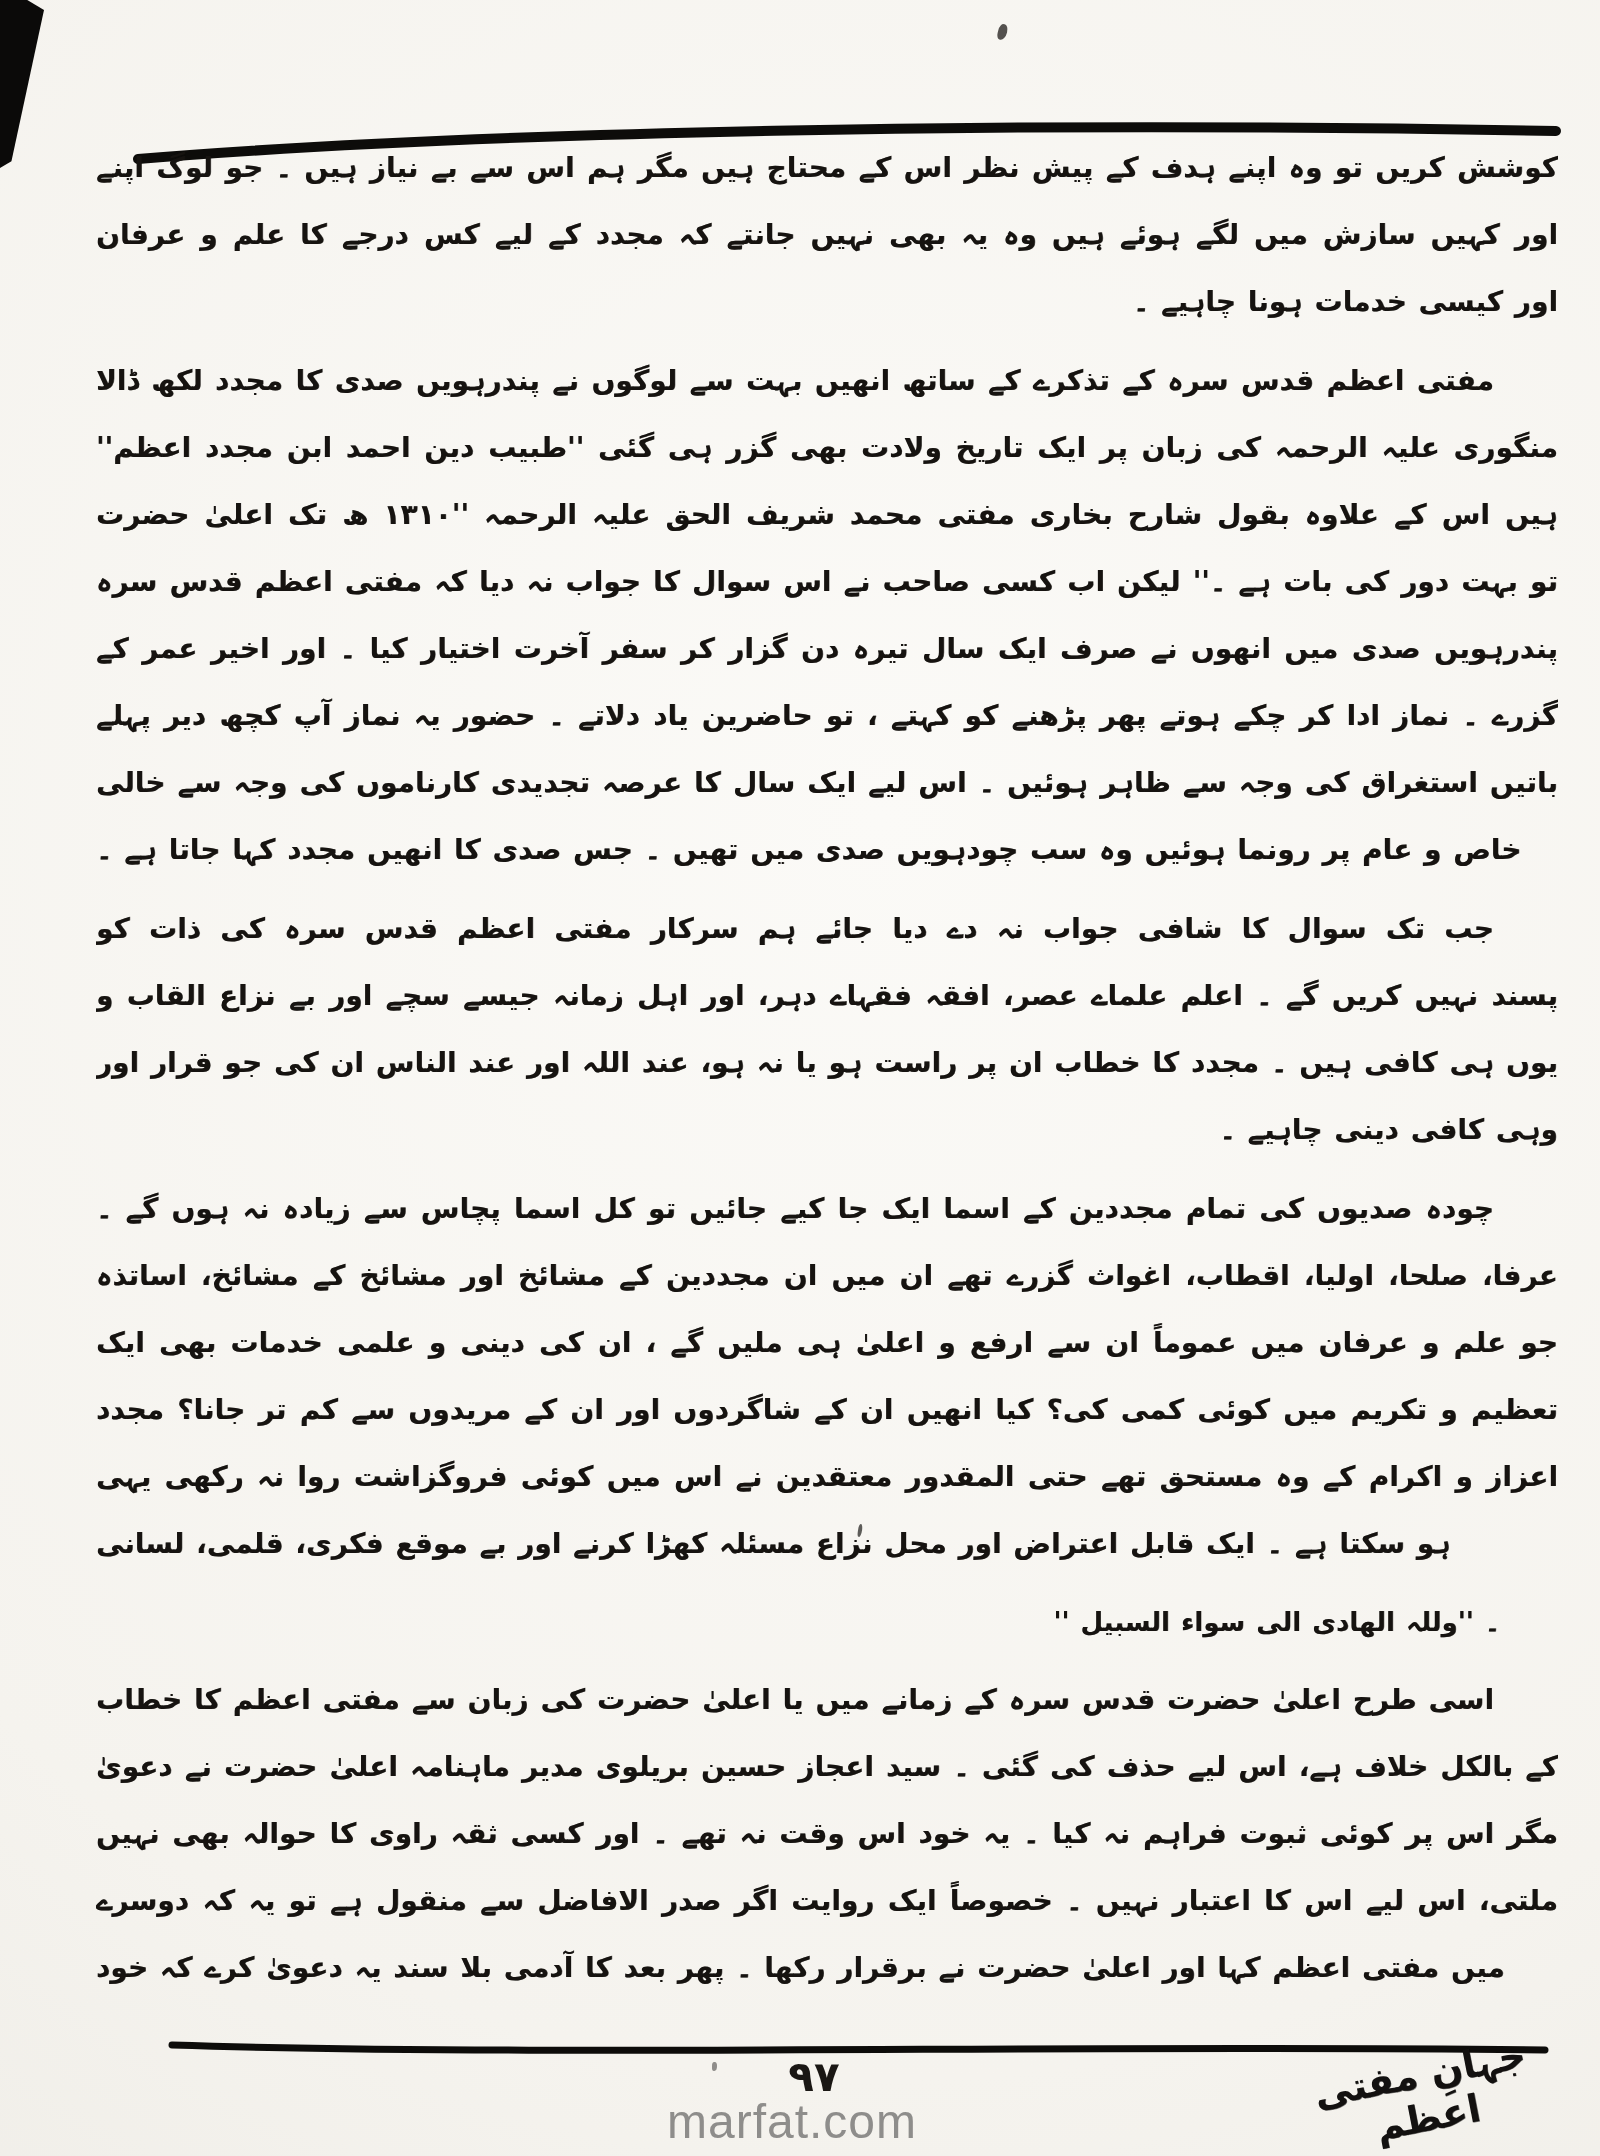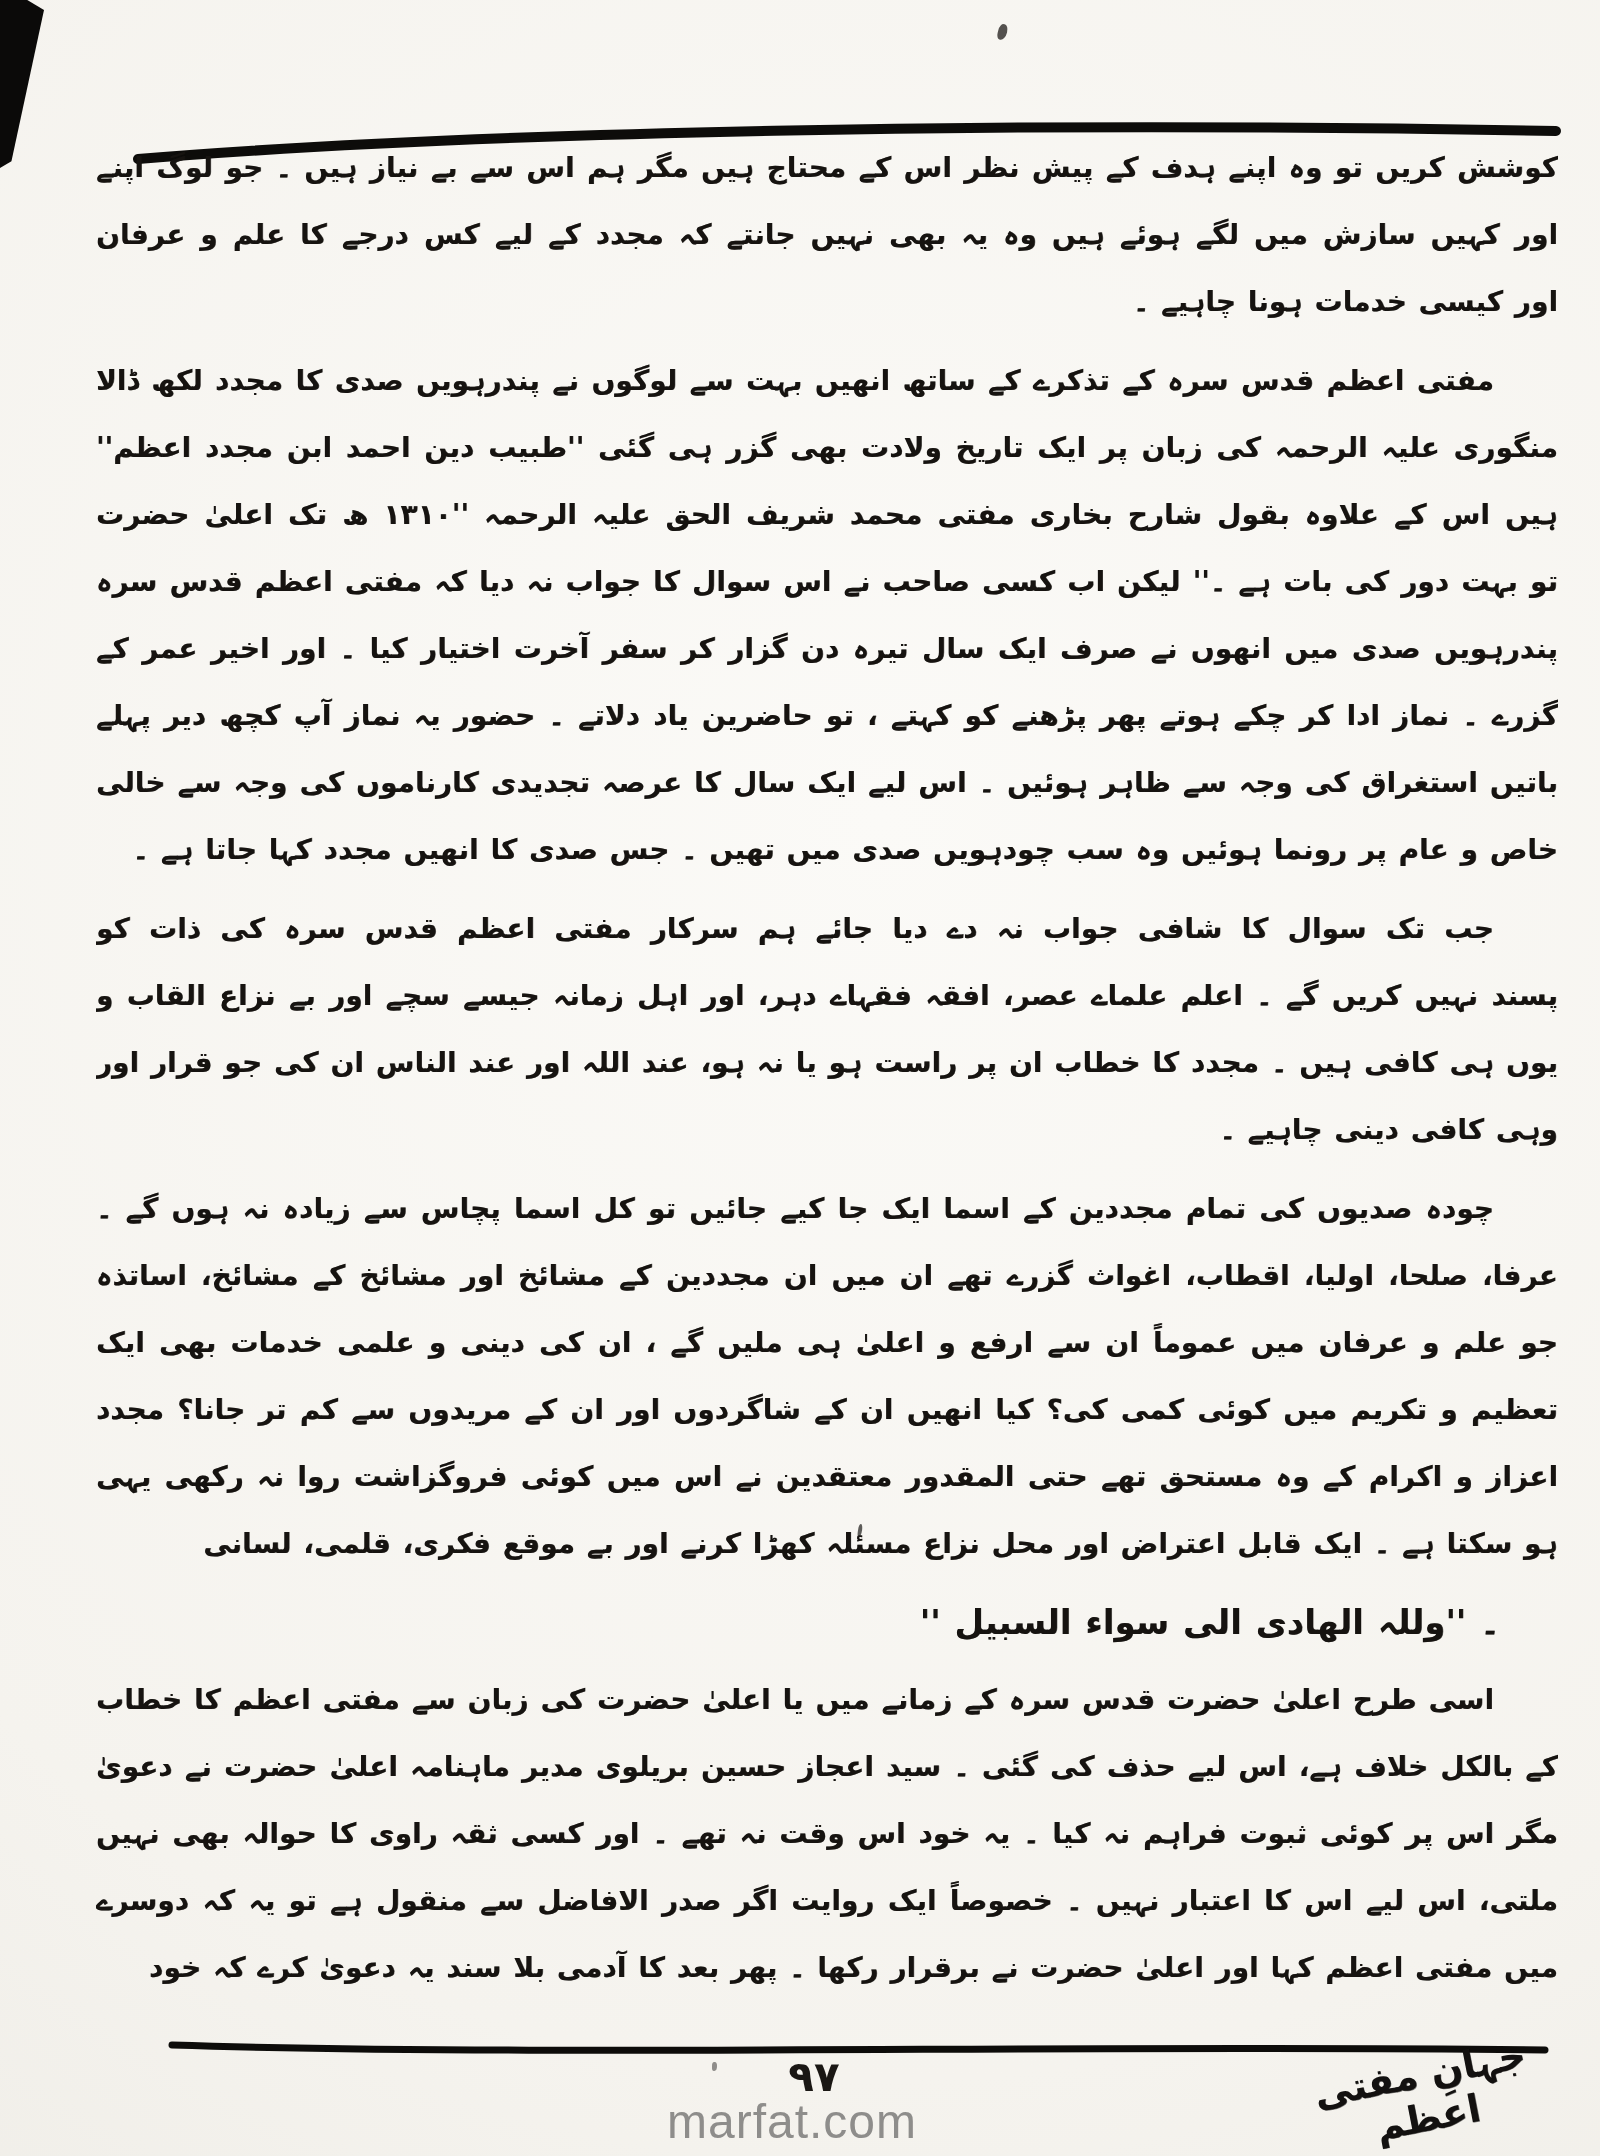--- a/index.html
+++ b/index.html
@@ -52,27 +52,27 @@
     line-height: 67px;
     height: 67px;
     overflow: hidden;
     text-align: justify;
     text-align-last: justify;
     color: #161310;
     text-shadow: 0.4px 0.4px 0.5px rgba(20,18,15,.55);
     word-spacing: 2px;
   }
   .line.indent { padding-right: 64px; }
-  .line.last { text-align: right; text-align-last: right; }
+  .line.last { text-align: left; text-align-last: right; }
   .quote-para { margin: 8px 0 10px 0; }
   .line.quote {
     text-align: right;
     text-align-last: right;
     padding-right: 58px;
-    font-size: 34px;
+    font-size: 26px;
     letter-spacing: .5px;
   }
 
   
   .page-number {
     position: absolute;
     top: 2052px;
     left: 0; right: 0;
     text-align: center;
     transform: translateX(14px);

